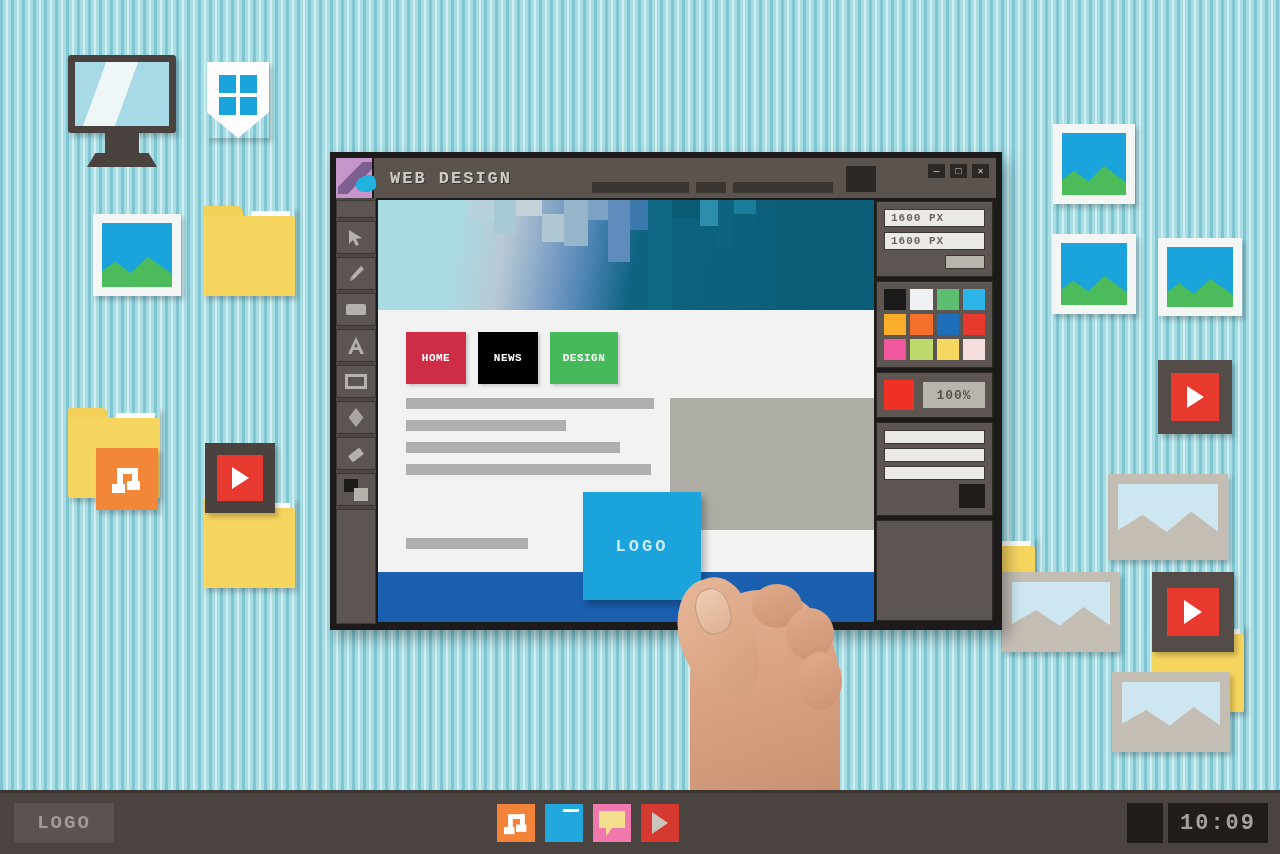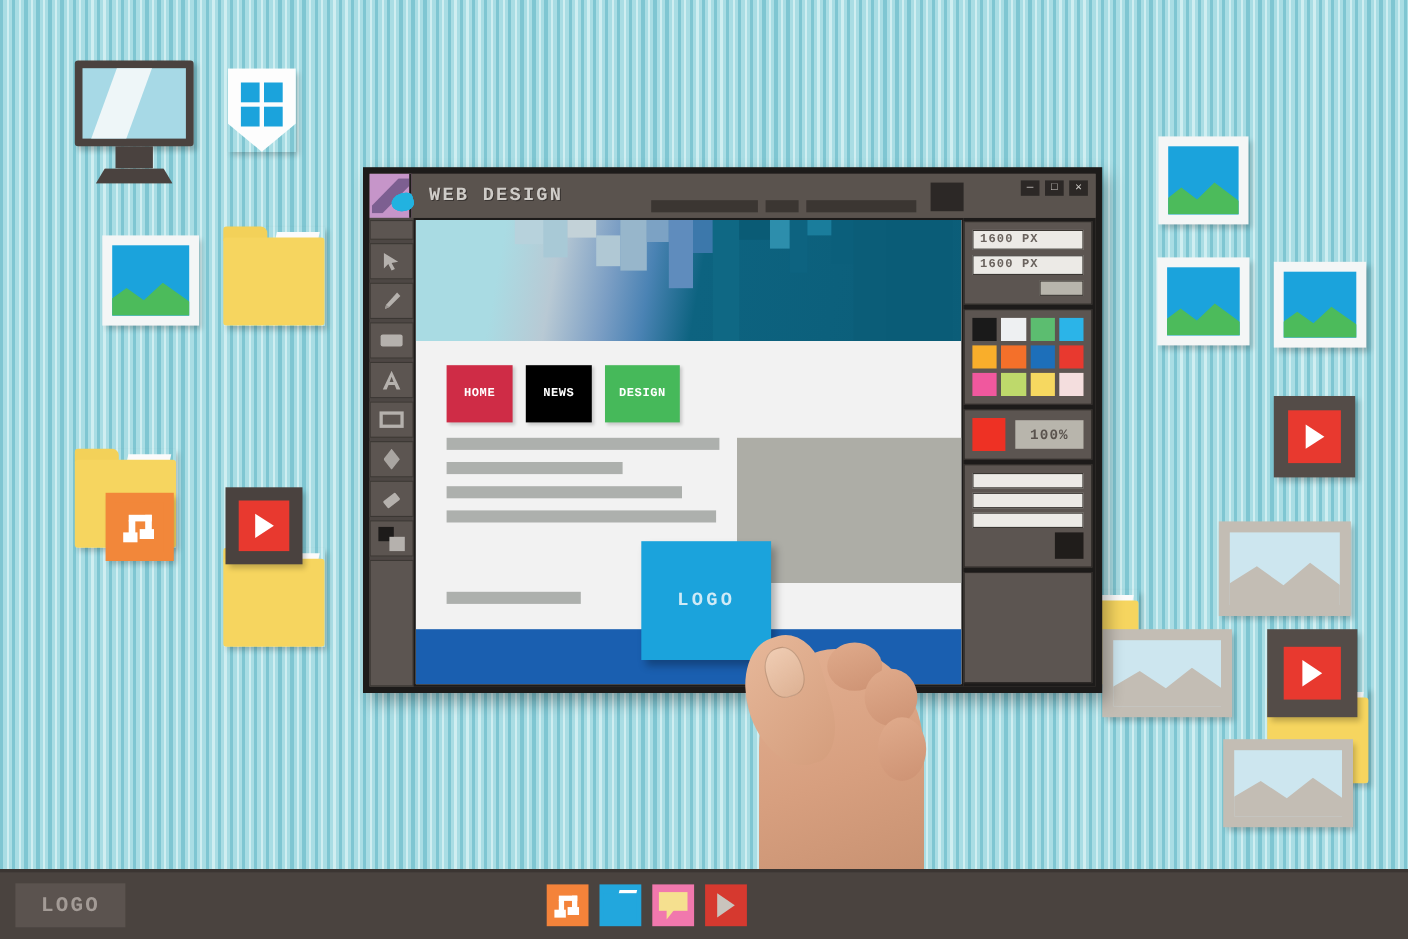--- a/index.html
+++ b/index.html
@@ -520,13 +520,17 @@
     </div>
     <div class="tbicon" style="background:#f178ad;position:relative;">
       <div style="position:absolute;left:6px;top:7px;width:26px;height:17px;background:#f5e08f;"></div>
       <div style="position:absolute;left:13px;top:23px;width:0;height:0;border-left:7px solid #f5e08f;border-bottom:9px solid transparent;"></div>
     </div>
     <div class="tbicon" style="background:#d6392f;">
       <div class="play-tri" style="border-left-color:#c9c4bd;border-left-width:16px;border-top-width:11px;border-bottom-width:11px;"></div>
     </div>
   </div>
 
+  <div class="clockwrap">
+    <div class="clockpad"></div>
+    <div class="clock">10:09</div>
+  </div>
 </div>
 
 </body></html>

